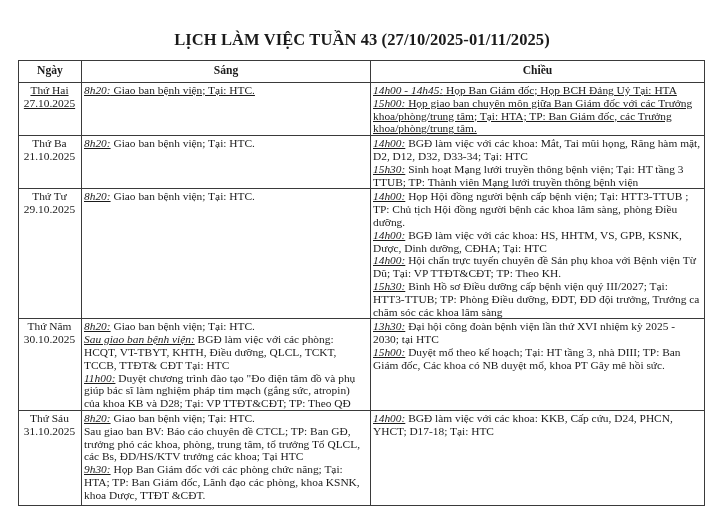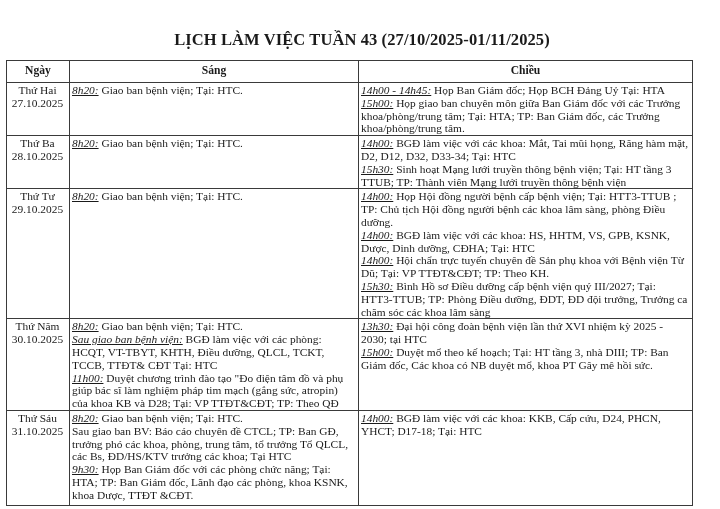--- a/index.html
+++ b/index.html
@@ -1,20 +1,20 @@
 <!DOCTYPE html>
 <html><head>
 <meta charset="utf-8">
 <style>
   html, body { margin:0; padding:0; background:#ffffff; }
   body { width:720px; height:509px; position:relative; overflow:hidden;
          font-family:"Liberation Serif","DejaVu Serif",serif; color:#1a1a1a; }
   .title { position:absolute; top:30px; left:2px; width:720px; text-align:center;
            font-weight:bold; font-size:16.5px; letter-spacing:0.1px; }
-  table.sched { position:absolute; left:6px; top:60px; width:686px;
+  table.sched { position:absolute; left:18px; top:60px; width:686px;
                 border-collapse:collapse; table-layout:fixed;padding-left:43px; }
   table.sched td, table.sched th { border:1.2px solid #3a3a3a; vertical-align:top;
                 font-size:11.4px; line-height:12.8px; padding:1px 3px 0 2px; }
   table.sched th { font-weight:bold; text-align:center; vertical-align:middle;
                    height:21px; font-size:11.6px; padding:0; }
   col.c-day { width:63px; } col.c-am { width:289px; } col.c-pm { width:334px; }
   td.day { text-align:center; vertical-align:middle; padding:0; }
   .ent { display:block; }
   .time { font-style:italic; text-decoration:underline; }
 </style>
@@ -30,37 +30,37 @@
       <col class="c-pm">
     </colgroup>
   <thead>
     <tr>
       <th>Ngày</th>
       <th>Sáng</th>
       <th>Chiều</th>
     </tr>
   </thead>
   <tbody id="tbody">
-      <tr style="height: 41px;">
+      <tr style="height: 41px; text-decoration: underline;">
         <td class="day">
           <span class="ent">Thứ Hai</span>
           <span class="ent">27.10.2025</span>
         </td>
         <td>
           <span class="ent"><span class="time">8h20:</span><span> Giao ban bệnh viện; Tại: HTC.</span></span>
         </td>
         <td>
           <span class="ent"><span class="time">14h00 - 14h45:</span><span> Họp Ban Giám đốc; Họp BCH Đảng Uỷ Tại: HTA</span></span>
           <span class="ent"><span class="time">15h00:</span><span> Họp giao ban chuyên môn giữa Ban Giám đốc với các Trưởng khoa/phòng/trung tâm; Tại: HTA; TP: Ban Giám đốc, các Trưởng khoa/phòng/trung tâm.</span></span>
         </td>
       </tr>
       <tr style="height: 48px;">
         <td class="day">
           <span class="ent">Thứ Ba</span>
-          <span class="ent">28.10.2025</span>
+          <span class="ent">21.10.2025</span>
         </td>
         <td>
           <span class="ent"><span class="time">8h20:</span><span> Giao ban bệnh viện; Tại: HTC.</span></span>
         </td>
         <td>
           <span class="ent"><span class="time">14h00:</span><span> BGĐ làm việc với các khoa: Mắt, Tai mũi họng, Răng hàm mặt, D2, D12, D32, D33-34; Tại: HTC</span></span>
           <span class="ent"><span class="time">15h30:</span><span> Sinh hoạt Mạng lưới truyền thông bệnh viện; Tại: HT tầng 3 TTUB; TP: Thành viên Mạng lưới truyền thông bệnh viện</span></span>
         </td>
       </tr>
       <tr style="height: 111px;">

